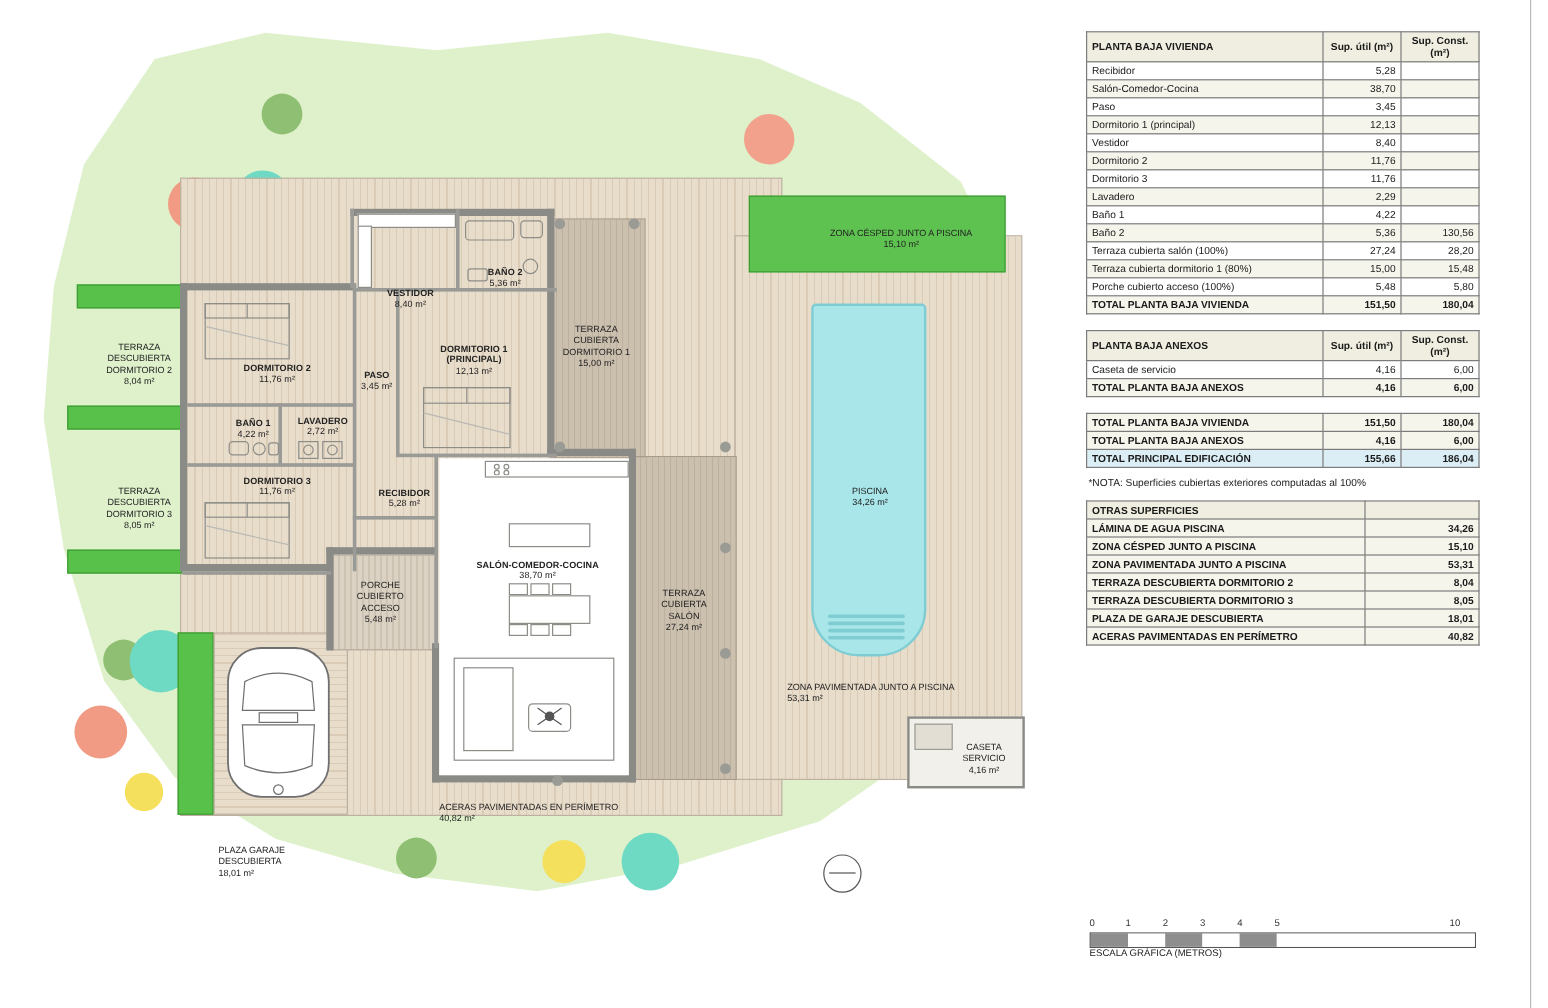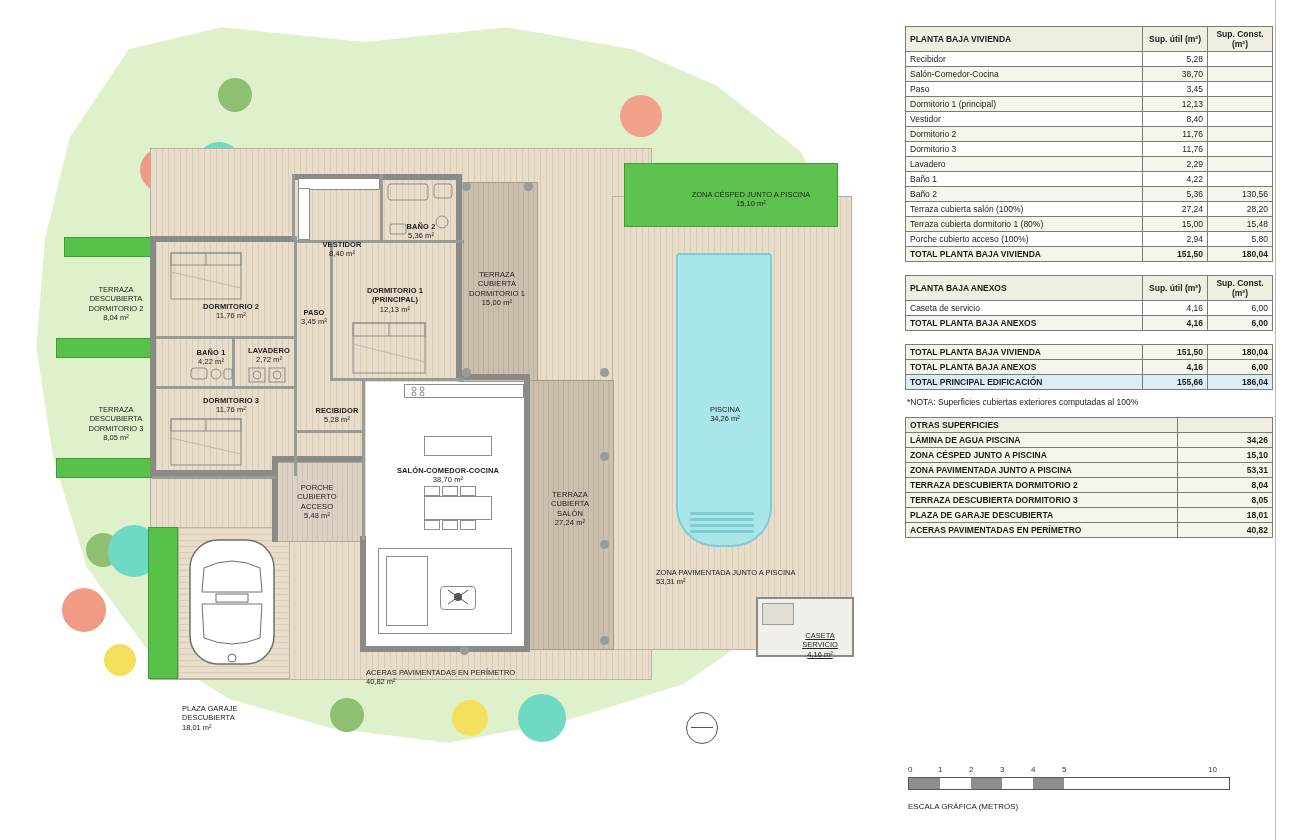--- a/index.html
+++ b/index.html
@@ -61,30 +61,30 @@
   .poolsteps i{display:block;height:3px;background:#7fcdd3;margin-bottom:3px;border-radius:2px;}
   .col{position:absolute;width:9px;height:9px;border-radius:50%;background:#9b9b96;}
   .furn{position:absolute;border:1px solid #8d8d88;background:#fff;}
   .thinline{position:absolute;background:#9a9a96;}
   .annot{position:absolute;font-size:7.5px;line-height:1.25;color:#222;}
   .scale-wrap{position:absolute;left:905px;top:760px;width:330px;}
   .scale-bar{position:relative;height:11px;width:320px;border:1px solid #555;display:flex;}
   .scale-bar div{height:100%;}
   .scale-nums{position:relative;height:12px;width:320px;font-size:8px;color:#333;}
   .scale-nums span{position:absolute;top:0;}
-  .scale-cap{font-size:8px;margin-top:12px;color:#222;}
+  .scale-cap{font-size:8px;margin-top:0;color:#222;}
 
   
   .north{position:absolute;left:686px;top:712px;width:30px;height:30px;border:1px solid #555;border-radius:50%;}
   .north::after{content:"";position:absolute;left:4px;top:14px;width:22px;height:1px;background:#555;}
 
   
   table{border-collapse:collapse;font-size:8.5px;width:100%;}
   td,th{border:1px solid #7b7b7b;padding:2px 4px;font-weight:normal;}
-  .tbl{width:368px;margin:0 0 13px 0;}
+  .tbl{width:328px;margin:0 0 13px 0;}
   .th-beige{background:#efeee0;font-weight:bold;font-size:8.5px;text-align:left;}
   .th-beige.c{text-align:center;}
   .num{text-align:right;width:56px;}
   .bold td{font-weight:bold;}
   .row-alt{background:#f6f5ec;}
   .blue{background:#dbeef6;}
   .note{font-size:8.5px;padding:3px 2px 6px 2px;}
   .cut{position:absolute;right:14px;top:0;width:1px;height:840px;background:#b9b9b9;}
 </style>
 </head>
@@ -131,21 +131,21 @@
   <div class="annot" style="left:690px;top:405px;width:70px;text-align:center;">
     <span>PISCINA</span><br><span>34,26 m²</span>
   </div>
 
   <div class="annot" style="left:656px;top:568px;width:200px;">
     <span>ZONA PAVIMENTADA JUNTO A PISCINA</span><br><span>53,31 m²</span>
   </div>
 
   <div class="room" style="left:756px;top:597px;width:94px;height:56px;border:2px solid #8a8a86;background:#f2f0ea;"></div>
   <div class="room" style="left:762px;top:603px;width:30px;height:20px;background:#e2ded3;border:1px solid #9a9a96;"></div>
-  <div class="annot" style="left:790px;top:631px;width:60px;text-align:center;text-decoration:underline;">
+  <div class="annot" style="left:790px;top:618px;width:60px;text-align:center;">
     CASETA<br>SERVICIO<br><span>4,16 m²</span>
   </div>
 
   <div class="lawnstrip" style="left:64px;top:237px;width:86px;height:18px;"></div>
   <div class="lawnstrip" style="left:56px;top:338px;width:94px;height:18px;"></div>
   <div class="lawnstrip" style="left:56px;top:458px;width:94px;height:18px;"></div>
 
   <div class="annot" style="left:76px;top:285px;width:80px;text-align:center;">
     TERRAZA<br>DESCUBIERTA<br>DORMITORIO 2<br><span>8,04 m²</span>
   </div>
@@ -394,21 +394,21 @@
             <td class="num">27,24</td>
             <td class="num">28,20</td>
           </tr>
       <tr class="row-alt">
             <td>Terraza cubierta dormitorio 1 (80%)</td>
             <td class="num">15,00</td>
             <td class="num">15,48</td>
           </tr>
       <tr>
             <td>Porche cubierto acceso (100%)</td>
-            <td class="num">2,94</td>
+            <td class="num">5,48</td>
             <td class="num">5,80</td>
           </tr>
       <tr class="bold row-alt">
             <td>TOTAL PLANTA BAJA VIVIENDA</td>
             <td class="num">151,50</td>
             <td class="num">180,04</td>
           </tr>
     </tbody>
       </table>
 

